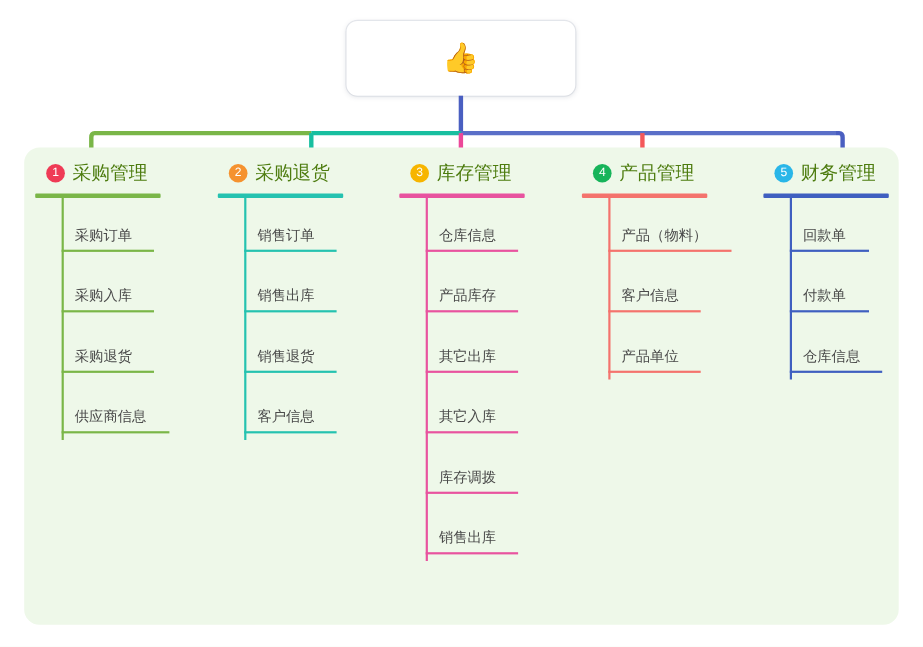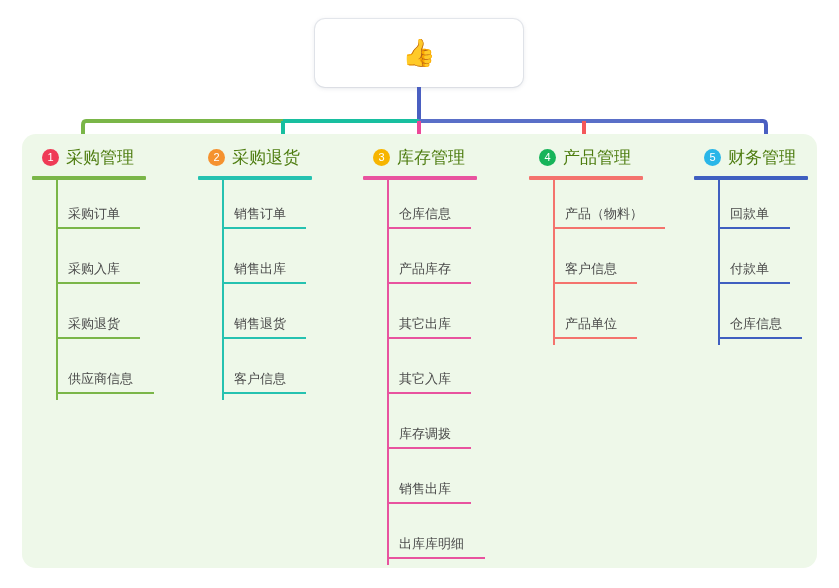--- a/index.html
+++ b/index.html
@@ -239,24 +239,20 @@
             <span class="item-rule" style="width:84px;background:#e8539f"></span>
           </div>
           <div class="item">
             <span class="item-label">库存调拨</span>
             <span class="item-rule" style="width:84px;background:#e8539f"></span>
           </div>
           <div class="item">
             <span class="item-label">销售出库</span>
             <span class="item-rule" style="width:84px;background:#e8539f"></span>
           </div>
-          <div class="item">
-            <span class="item-label">出库库明细</span>
-            <span class="item-rule" style="width:98px;background:#e8539f"></span>
-          </div>
         </div>
       </div>
       <div class="column" style="left: 529px;">
         <div class="col-header">
           <span class="badge" style="background:#17b45a">4</span>
           <span class="col-title">产品管理</span>
         </div>
         <div class="col-rule" style="width:114px;background:#f4736d"></div>
         <div class="items">
           <div class="spine" style="background:#f4736d"></div>

